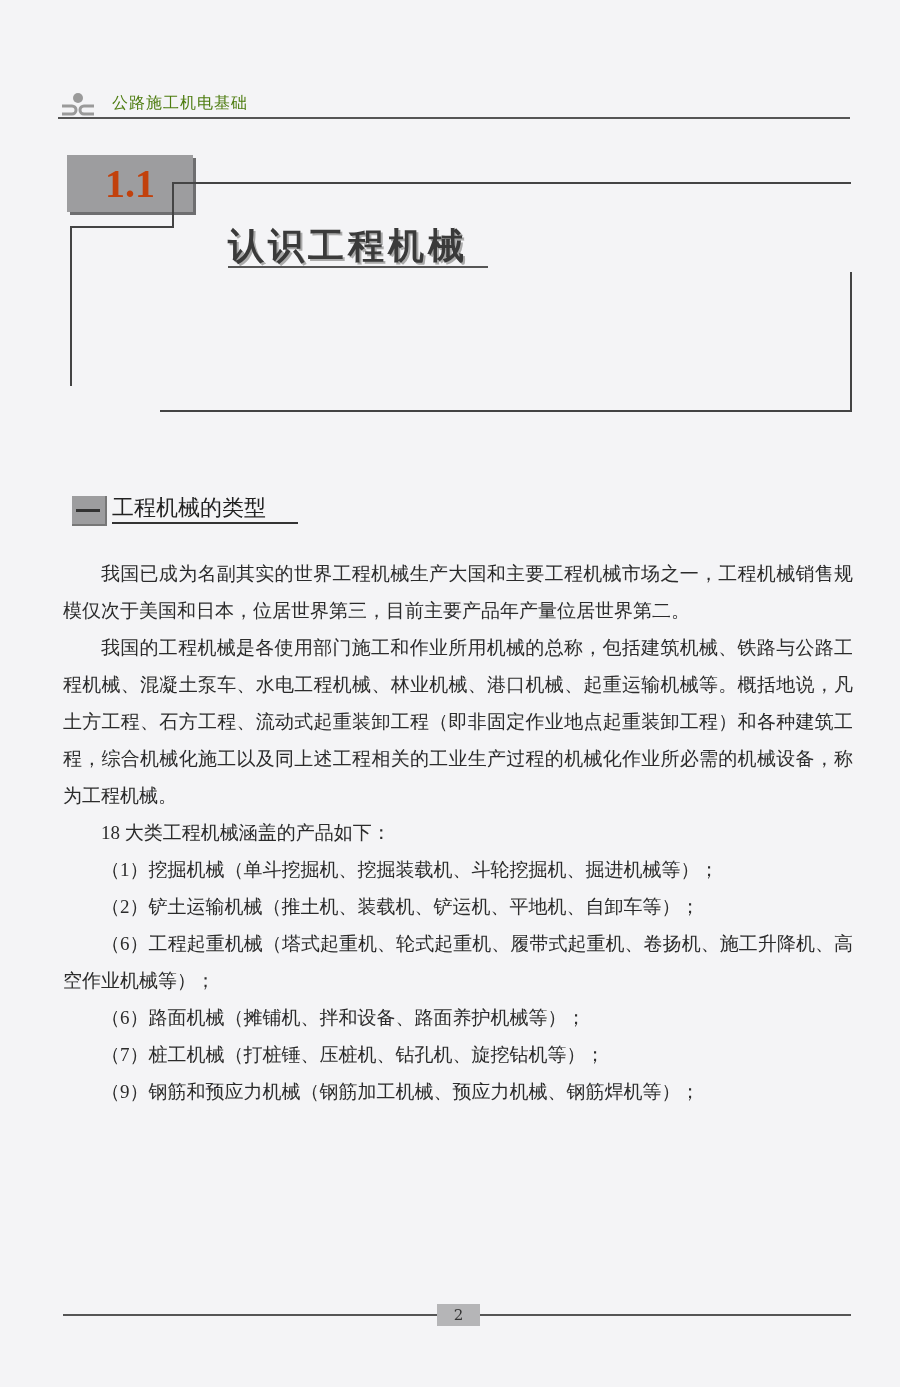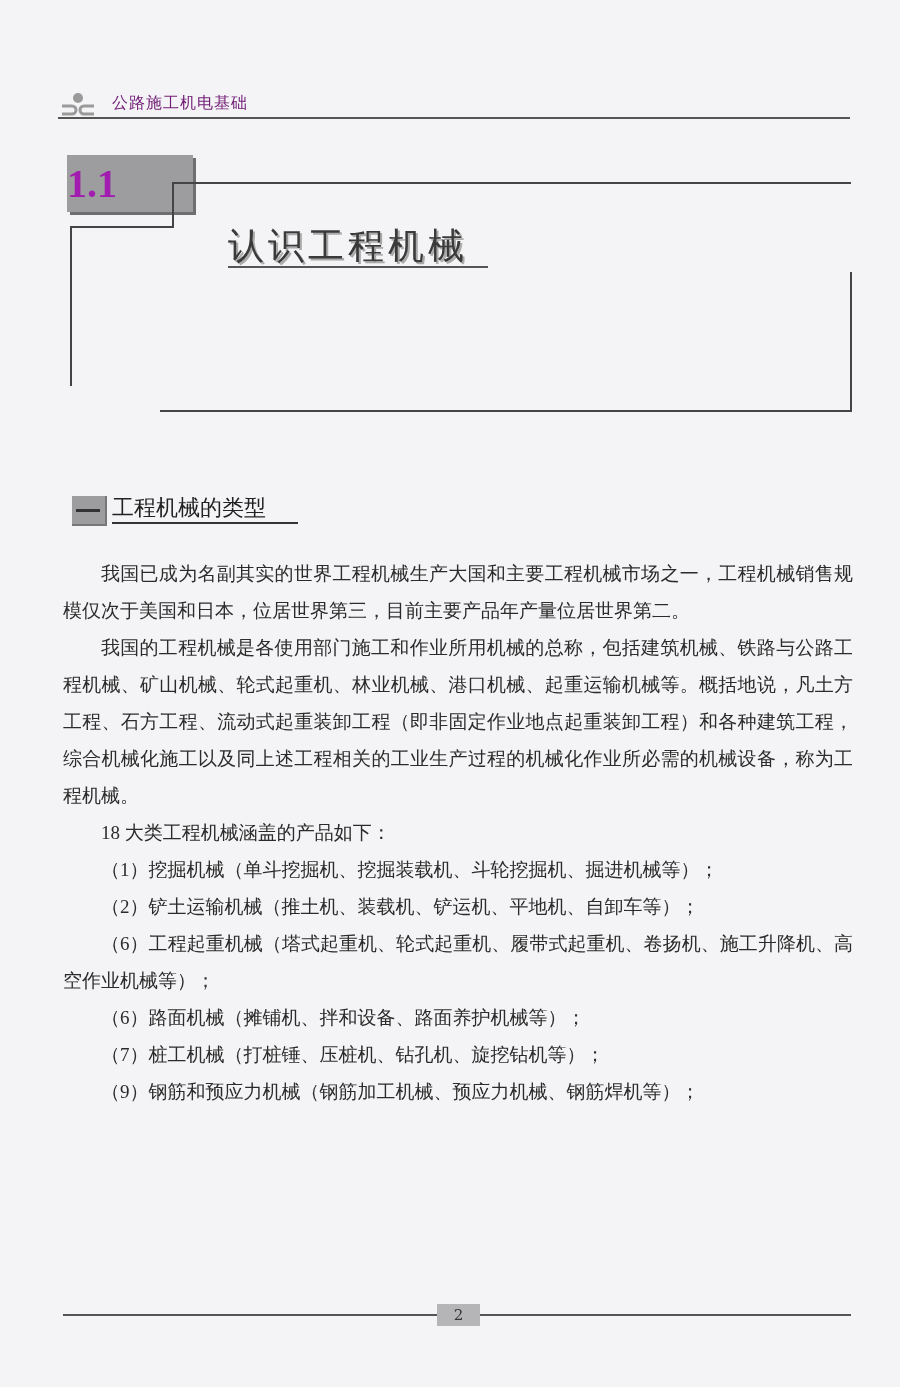--- a/index.html
+++ b/index.html
@@ -4,27 +4,27 @@
 <style>
   html, body { margin:0; padding:0; }
   body {
     width:900px; height:1387px; position:relative; overflow:hidden;
     background:#f4f4f6;
     font-family:"DejaVu Serif","Liberation Serif",serif;
     color:#2a2a2a;
   }
   .abs { position:absolute; }
   .header-logo { left:58px; top:92px; width:40px; height:26px; }
-  .header-title { left:112px; top:93px; font-size:16px; color:#701a75; font-family:"DejaVu Sans","Liberation Sans",sans-serif; letter-spacing:1px; }
+  .header-title { left:112px; top:93px; font-size:16px; color:#4d7c0f; font-family:"DejaVu Sans","Liberation Sans",sans-serif; letter-spacing:1px; }
   .header-rule { left:58px; top:117px; width:792px; height:2px; background:#555; }
 
   .sec-box { left:67px; top:155px; width:126px; height:57px; background:#9d9d9f; box-shadow:3px 3px 0 #6e6e70; }
-  .sec-num { left:67px; top:155px; width:126px; height:57px; line-height:57px; text-align:left; color:#a21caf; font-size:40px; font-weight:bold; font-family:"Liberation Serif","DejaVu Serif",serif; }
+  .sec-num { left:67px; top:155px; width:126px; height:57px; line-height:57px; text-align:center; color:#c2410c; font-size:40px; font-weight:bold; font-family:"Liberation Serif","DejaVu Serif",serif; }
   .line { background:#444; }
-  .chapter-title { left:228px; top:222px; font-size:36px; font-weight:normal; color:#3a3a3a; letter-spacing:4px; font-family:"DejaVu Sans","Liberation Sans",sans-serif; text-shadow:2px 2px 0 #aaa; }
+  .chapter-title { left:228px; top:222px; font-size:36px; font-weight:bold; color:#3a3a3a; letter-spacing:4px; font-family:"DejaVu Sans","Liberation Sans",sans-serif; text-shadow:2px 2px 0 #aaa; }
   .chapter-underline { left:228px; top:266px; width:260px; height:2px; background:#555; }
 
   .sub-box { left:72px; top:496px; width:33px; height:28px; background:#9d9d9f; border-right:2px solid #777; border-bottom:2px solid #777;}
   .sub-dash { left:76px; top:509px; width:24px; height:3px; background:#333; }
   .sub-title { left:112px; top:493px; font-size:22px; color:#222; font-family:"Liberation Serif","DejaVu Serif",serif;text-align:right; }
   .sub-underline { left:112px; top:522px; width:186px; height:1.5px; background:#333; }
 
   .body { left:63px; top:555px; width:790px; font-size:19px; line-height:37px; color:#2b2b2b; font-family:"Liberation Serif","DejaVu Serif",serif; }
   .body p { margin:0; text-indent:38px; text-align:justify; }
 
@@ -55,21 +55,21 @@
 <div class="abs chapter-title">认识工程机械</div>
 <div class="abs chapter-underline"></div>
 
 <div class="abs sub-box"></div>
 <div class="abs sub-dash"></div>
 <div class="abs sub-title">工程机械的类型</div>
 <div class="abs sub-underline"></div>
 
 <div class="abs body">
   <p>我国已成为名副其实的世界工程机械生产大国和主要工程机械市场之一，工程机械销售规模仅次于美国和日本，位居世界第三，目前主要产品年产量位居世界第二。</p>
-  <p>我国的工程机械是各使用部门施工和作业所用机械的总称，包括建筑机械、铁路与公路工程机械、矿山机械、轮式起重机、林业机械、港口机械、起重运输机械等。概括地说，凡土方工程、石方工程、流动式起重装卸工程（即非固定作业地点起重装卸工程）和各种建筑工程，综合机械化施工以及同上述工程相关的工业生产过程的机械化作业所必需的机械设备，称为工程机械。</p>
+  <p>我国的工程机械是各使用部门施工和作业所用机械的总称，包括建筑机械、铁路与公路工程机械、混凝土泵车、水电工程机械、林业机械、港口机械、起重运输机械等。概括地说，凡土方工程、石方工程、流动式起重装卸工程（即非固定作业地点起重装卸工程）和各种建筑工程，综合机械化施工以及同上述工程相关的工业生产过程的机械化作业所必需的机械设备，称为工程机械。</p>
   <p>18 大类工程机械涵盖的产品如下：</p>
   <p>（1）挖掘机械（单斗挖掘机、挖掘装载机、斗轮挖掘机、掘进机械等）；</p>
   <p>（2）铲土运输机械（推土机、装载机、铲运机、平地机、自卸车等）；</p>
   <p>（6）工程起重机械（塔式起重机、轮式起重机、履带式起重机、卷扬机、施工升降机、高空作业机械等）；</p>
   <p>（6）路面机械（摊铺机、拌和设备、路面养护机械等）；</p>
   <p>（7）桩工机械（打桩锤、压桩机、钻孔机、旋挖钻机等）；</p>
   <p>（9）钢筋和预应力机械（钢筋加工机械、预应力机械、钢筋焊机等）；</p>
 </div>
 
 <div class="abs footer-rule-l"></div>

